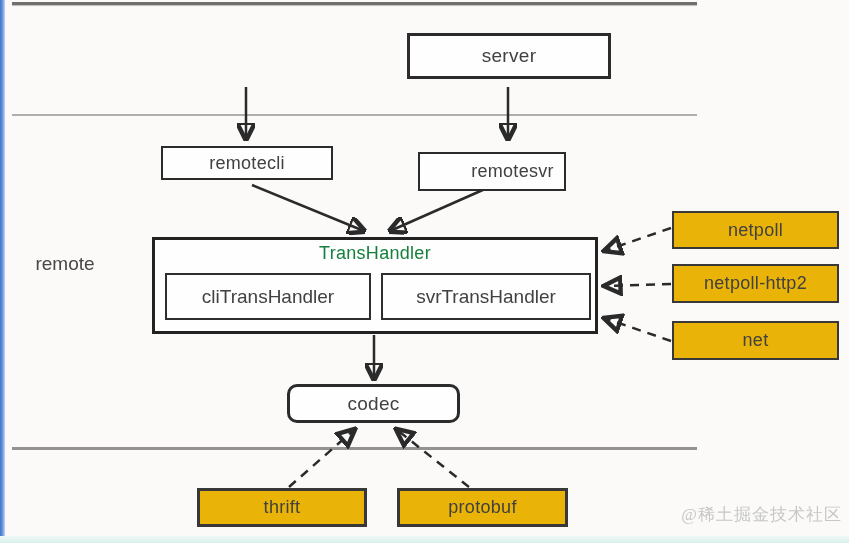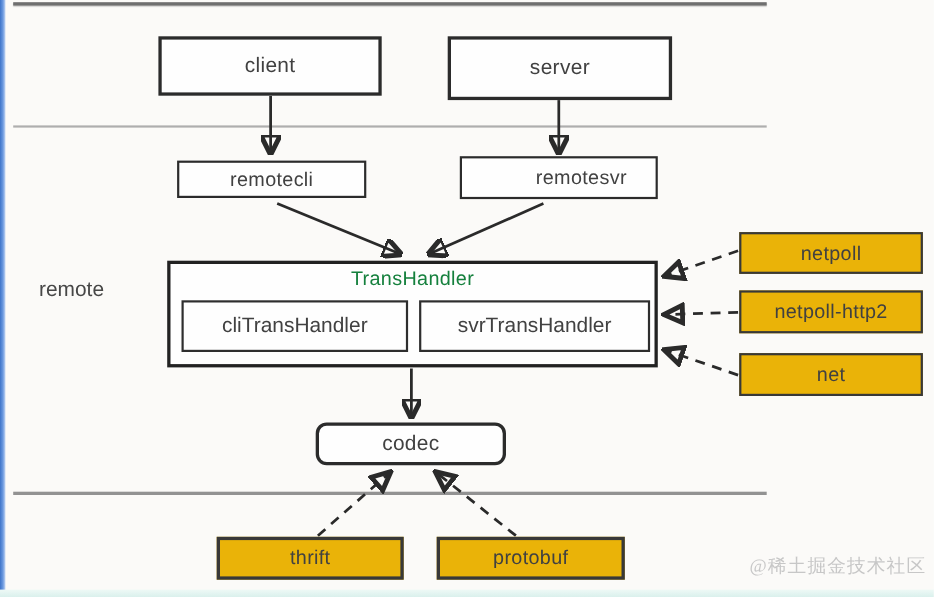--- a/index.html
+++ b/index.html
@@ -26,23 +26,23 @@
   .hline.low   { top:447px; height:3px; background:#929292; }
   
   .node {
     position:absolute; display:flex; align-items:center; justify-content:center;
     background:#fefefe; border:3px solid #2b2b2b;
     font-size:19px; color:#414141; letter-spacing:.3px;
   }
   .node.thin { border-width:2px; font-size:18px; }
   .node.gray { background:#eab308; border-width:2px; font-size:18px; border-color:#383838; }
   .node.client   { left:144px; top:33px;  width:203px; height:54px; }
-  .node.server   { left:407px; top:33px;  width:204px; height:58px; }
+  .node.server   { left:407px; top:33px;  width:204px; height:46px; }
   .node.remotecli{ left:161px; top:146px; width:172px; height:34px; }
-  .node.remotesvr{ left:418px; top:142px; width:180px; height:39px;padding-left:41px; }
+  .node.remotesvr{ left:418px; top:152px; width:148px; height:39px;padding-left:41px; }
   .node.codec    { left:287px; top:384px; width:173px; height:39px;border-radius:10px; }
   .node.netpoll  { left:672px; top:211px; width:167px; height:38px; }
   .node.netpoll2 { left:672px; top:264px; width:167px; height:39px; }
   .node.net      { left:672px; top:321px; width:167px; height:39px; }
   .node.thrift   { left:197px; top:488px; width:170px; height:39px; border-width:3px; }
   .node.protobuf { left:397px; top:488px; width:171px; height:39px; border-width:3px; }
   
   .trans-outer {
     position:absolute; left:152px; top:237px; width:446px; height:97px;
     background:#fefefe; border:3px solid #222;
@@ -93,23 +93,20 @@
     <line x1="252" y1="185" x2="364" y2="231" marker-end="url(#arrSolid)"></line>
     <line x1="494" y1="185" x2="390" y2="231" marker-end="url(#arrSolid)"></line>
     <line x1="374" y1="335" x2="374" y2="379" marker-end="url(#arrSolid)"></line>
     <line class="dashed" x1="671" y1="228" x2="604" y2="251" marker-end="url(#arrOpen)"></line>
     <line class="dashed" x1="671" y1="284" x2="604" y2="286" marker-end="url(#arrOpen)"></line>
     <line class="dashed" x1="671" y1="341" x2="604" y2="318" marker-end="url(#arrOpen)"></line>
     <line class="dashed" x1="289" y1="487" x2="355" y2="429" marker-end="url(#arrOpen)"></line>
     <line class="dashed" x1="469" y1="487" x2="396" y2="429" marker-end="url(#arrOpen)"></line>
   </svg>
 
-  <div class="node client">
-    <span>client</span>
-  </div>
   <div class="node server">
     <span>server</span>
   </div>
   <div class="node thin remotecli">
     <span>remotecli</span>
   </div>
   <div class="node thin remotesvr">
     <span>remotesvr</span>
   </div>
 

